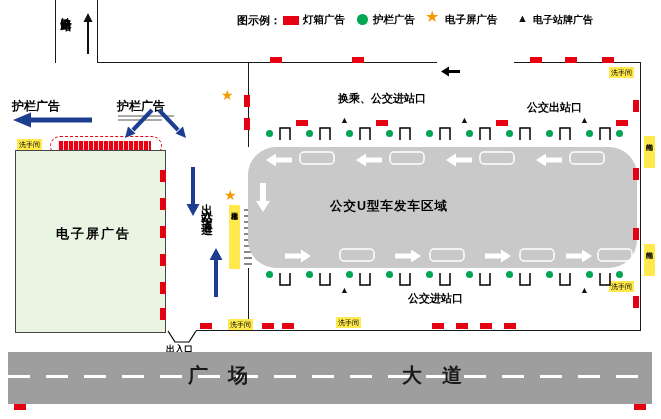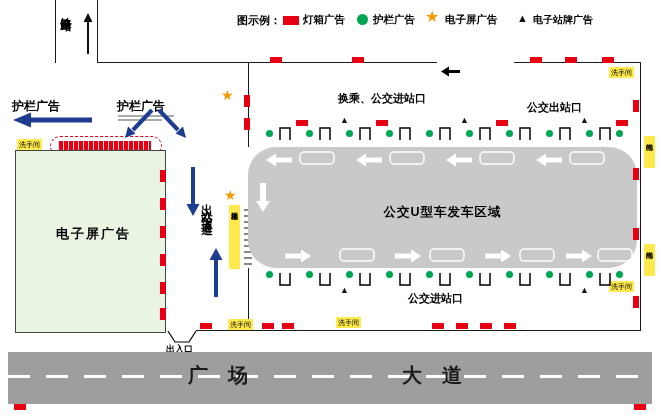--- a/index.html
+++ b/index.html
@@ -71,21 +71,21 @@
 
   <div class="lbl vtext" style="left:199px; top:195px; font-size:11.5px; letter-spacing:4px;">出入站主通道</div>
   <div class="ylabel v" style="left:229px; top:205px; height:64px;">地下车库楼梯</div>
   <div id="stairs-icon"></div>
 
 
   <div class="lbl" style="left:338px; top:91px; font-size:11px;">换乘、公交进站口</div>
   <div class="lbl" style="left:527px; top:100px; font-size:11px;">公交出站口</div>
 
   <div id="busarea"></div>
-  <div class="lbl" style="left:330px; top:198px; width:225px; text-align:center; font-size:12.5px; letter-spacing:1px;margin-top:6px;">公交U型车发车区域</div>
+  <div class="lbl" style="left:330px; top:198px; width:225px; text-align:left; font-size:12.5px; letter-spacing:1px;">公交U型车发车区域</div>
 
   <div class="lbl" style="left:408px; top:291px; font-size:11px;">公交进站口</div>
   <div class="lbl" style="left:166px; top:343px; font-size:9px;">出入口</div>
 
   <div class="ylabel" style="left:17px; top:139px;">洗手间</div>
   <div class="ylabel" style="left:609px; top:67px;">洗手间</div>
   <div class="ylabel" style="left:609px; top:281px;">洗手间</div>
   <div class="ylabel" style="left:228px; top:319px;">洗手间</div>
   <div class="ylabel" style="left:336px; top:317px;">洗手间</div>
   <div class="ylabel v" style="left:644px; top:136px; height:32px;">电梯间</div>

